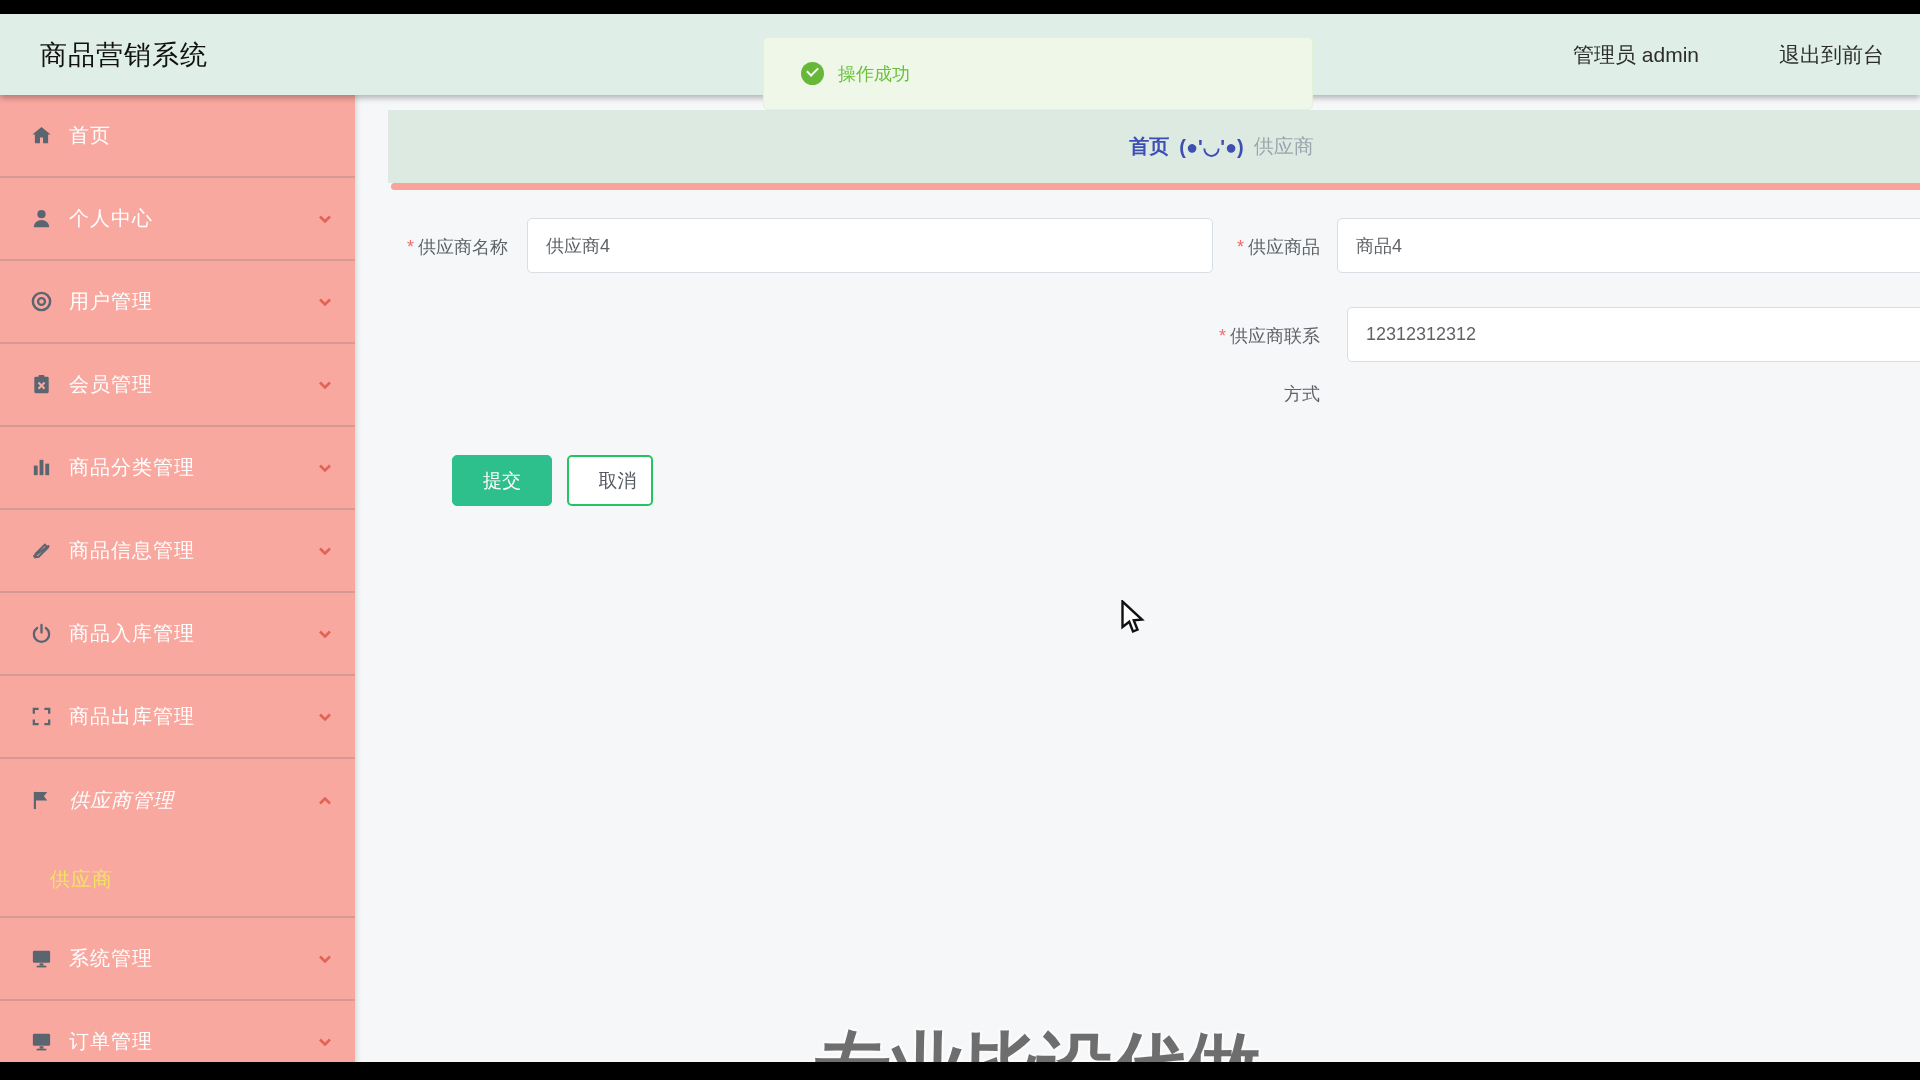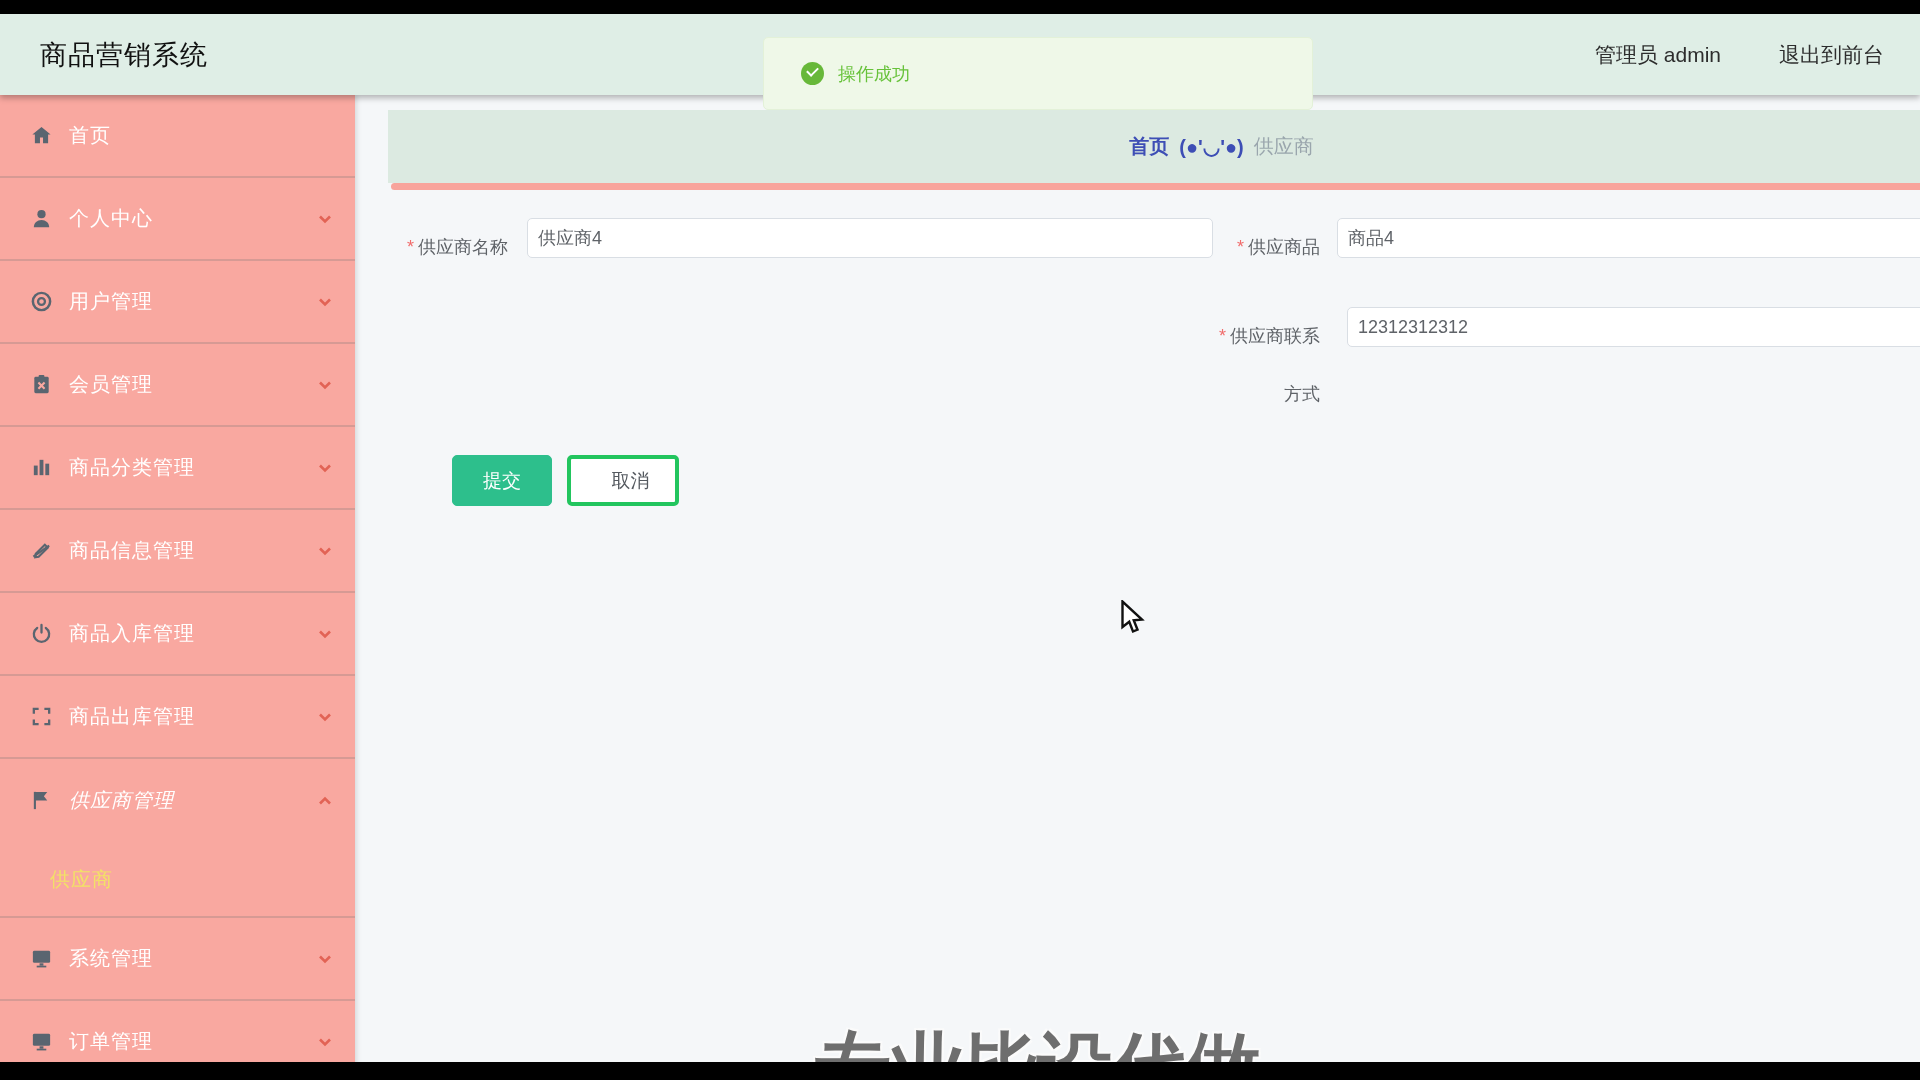--- a/index.html
+++ b/index.html
@@ -7,21 +7,21 @@
   .screen { position:relative; width:1920px; height:1080px; overflow:hidden; background:#f5f7f9; }
 
   
   .bar-top { position:absolute; left:0; top:0; width:1920px; height:14px; background:#000; z-index:50; }
   .bar-bottom { position:absolute; left:0; top:1062px; width:1920px; height:18px; background:#000; z-index:50; }
 
   
   .header { position:absolute; left:0; top:14px; width:1920px; height:81px; background:#dfeee6;
             box-shadow:0 3px 6px rgba(0,0,0,0.28); z-index:10; display:flex; align-items:center; }
   .header-title { font-size:27px; font-weight:normal; color:#111; margin-left:40px; letter-spacing:1px; }
-  .header-right { margin-left:auto; display:flex; align-items:center; gap:58px; padding-right:36px; }
+  .header-right { margin-left:auto; display:flex; align-items:center; gap:80px; padding-right:36px; }
   .header-user, .header-logout { font-size:21px; color:#2d2d2d; }
   .header-logout { cursor:pointer; }
 
   
   .toast { position:absolute; left:763px; top:37px; width:550px; height:73px; background:#eff8e8;
            border:1px solid #e3f1d8; border-radius:5px; z-index:40; display:flex; align-items:center; padding-left:37px; }
   .toast-check { width:23px; height:23px; border-radius:50%; background:#67b839; position:relative; flex:0 0 auto; }
   .toast-check::after { content:""; position:absolute; left:6px; top:5px; width:9px; height:5px;
            border-left:2.5px solid #fff; border-bottom:2.5px solid #fff; transform:rotate(-45deg); }
   .toast-msg { margin-left:14px; font-size:18px; color:#67c23a; }
@@ -44,28 +44,28 @@
   .crumb-inner { display:flex; align-items:center; gap:10px; margin-left:135px; font-size:20px; }
   .crumb-home { color:#3d4eb5; font-weight:bold; }
   .crumb-emoji { color:#3d4eb5; font-weight:bold; }
   .crumb-current { color:#9aa6ad; }
   .crumb-underline { position:absolute; left:391px; top:183px; width:1529px; height:7px; background:#f8a49b;
                border-radius:4px 0 0 4px; z-index:4; }
 
   
   .fld-label { position:absolute; font-size:18px; color:#5f6368; text-align:right; line-height:58px; z-index:3; }
   .req { color:#f16c6c; margin-right:4px; font-size:18px; }
-  .fld-input { position:absolute; height:40px; background:#fff; border:1px solid #d9dee4; border-radius:5px;
-               font-size:18px; color:#5f6368; padding:0 10px; outline:none; z-index:3;
+  .fld-input { position:absolute; height:55px; background:#fff; border:1px solid #d9dee4; border-radius:5px;
+               font-size:18px; color:#5f6368; padding:0 18px; outline:none; z-index:3;
                font-family:"Liberation Sans", sans-serif; }
 
   .btn { position:absolute; height:51px; border-radius:5px; font-size:19px; cursor:pointer; z-index:3;
          font-family:"Liberation Sans", sans-serif;margin-left:44px; }
   .btn-submit { left:408px; top:455px; width:100px; background:#2dbf8c; border:1px solid #2dbf8c; color:#fff; }
-  .btn-cancel { left:523px; top:455px; width:112px; background:#fff; border:4px solid #22c55e; color:#555a60;padding-left:15px; }
+  .btn-cancel { left:523px; top:455px; width:86px; background:#fff; border:2px solid #22c55e; color:#555a60;padding-left:15px; }
 
   
   .watermark { position:absolute; left:815px; top:1018px; z-index:2; font-size:76px; font-weight:bold;
                color:#6e6e6e; letter-spacing:-2px; white-space:nowrap;
                text-shadow:-2px -2px 0 #fbfbfb, 2px -2px 0 #fbfbfb, -2px 2px 0 #fbfbfb, 2px 2px 0 #fbfbfb;
                transform:skewX(-1deg); }
 
   
   .cursor { position:absolute; left:1118px; top:600px; z-index:45; }
 </style>

